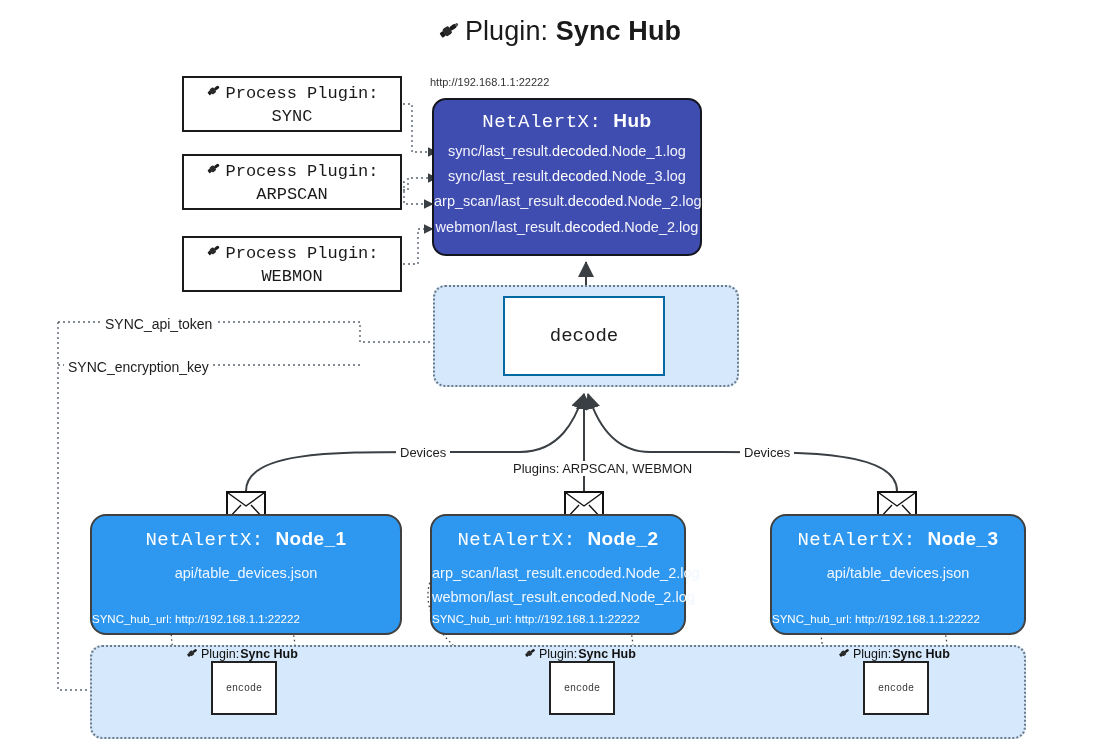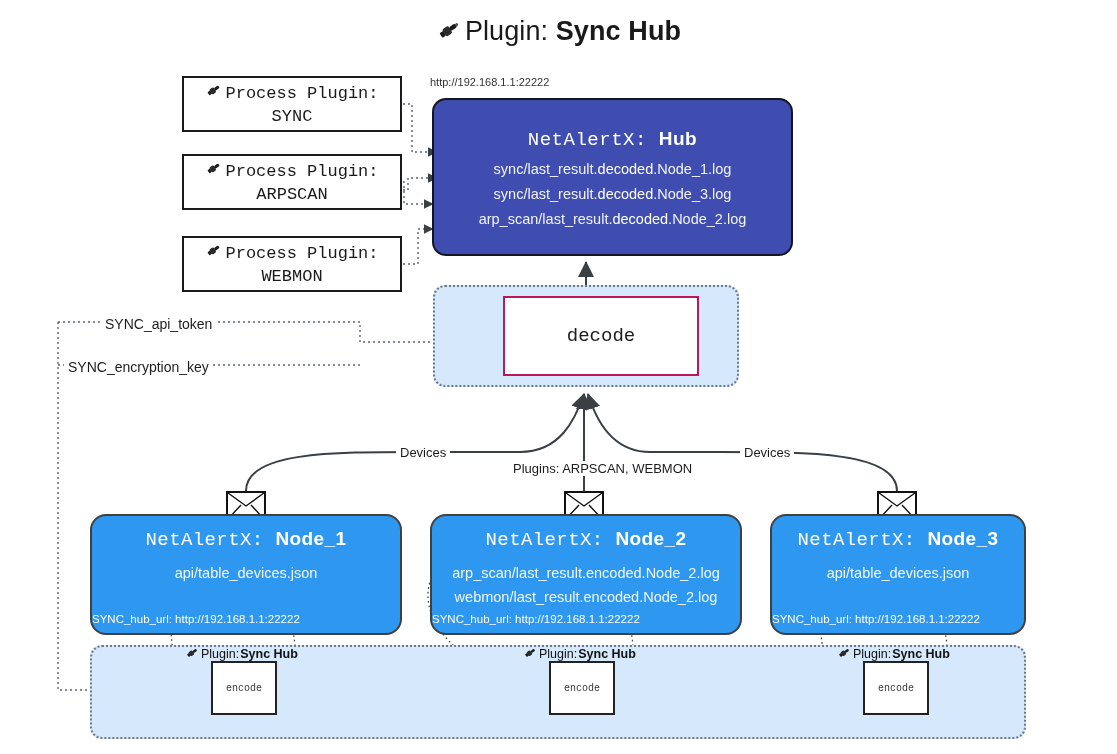--- a/index.html
+++ b/index.html
@@ -46,25 +46,25 @@
   }
   .proc-box .l1 { display: flex; align-items: center; gap: 2px; }
   .proc-box .l2 { }
   #proc-sync    { left: 176px; top: 76px; }
   #proc-arpscan { left: 176px; top: 154px; }
   #proc-webmon  { left: 176px; top: 236px; }
 
   
   .hub {
     position: absolute; left: 432px; top: 98px;
-    width: 361px; height: 158px;
+    width: 270px; height: 158px;
     background: #3f4cb0; border: 2px solid #14161f;
     border-radius: 14px;
     color: #ffffff;
-    padding-top: 28px;
+    padding-top: 10px;
   }
   .hub-title {
     text-align: center;
     font-family: "Liberation Mono", monospace;
     font-size: 19px; letter-spacing: .5px;
     margin-bottom: 6px;
   }
   .hub-title b { font-family: "Liberation Sans", sans-serif; font-weight: bold; font-size: 19px;}
   .hub-line {
     font-size: 14.5px; color: #f2f3fb;
@@ -75,22 +75,22 @@
 
   
   .decode-group {
     position: absolute; left: 433px; top: 285px;
     width: 306px; height: 102px;
     background: #d6e8fb; border: 2px dotted #6a7b8c;
     border-radius: 12px;
   }
   .decode-box {
     position: absolute; left: 503px; top: 296px;
-    width: 196px; height: 80px;
-    background: #ffffff; border: 2px solid #be185d;
+    width: 162px; height: 80px;
+    background: #ffffff; border: 2px solid #0369a1;
     display: flex; align-items: center; justify-content: center;
     font-family: "Liberation Mono", monospace;
     font-size: 19px; color: #1d1d1d;
   }
 
   
   .tok {
     position: absolute;
     font-size: 14px; color: #1c1c1c;
     background: #ffffff; padding: 0 4px;
@@ -119,21 +119,21 @@
 
   
   .node {
     position: absolute; height: 121px;
     background: #2e97f0; border: 2px solid #404040;
     border-radius: 16px;
     color: #ffffff;
     padding-top: 12px;
   }
   #node-1 { left: 90px;  top: 514px; width: 312px; }
-  #node-2 { left: 430px; top: 514px; width: 312px; }
+  #node-2 { left: 430px; top: 514px; width: 256px; }
   #node-3 { left: 770px; top: 514px; width: 256px; }
   .node-title {
     text-align: center;
     font-family: "Liberation Mono", monospace;
     font-size: 19px; letter-spacing: .4px;
   }
   .node-title b { font-family: "Liberation Sans", sans-serif; font-weight: bold; }
   .node-lines { margin-top: 10px; }
   .node-line {
     text-align: center; font-size: 14.5px; color: #f0f7ff;
@@ -284,20 +284,23 @@
     </div>
     <div class="hub-line">
       <span>sync/last_result.</span><b>decoded</b><span>.Node_1.log</span>
     </div>
     <div class="hub-line">
       <span>sync/last_result.</span><b>decoded</b><span>.Node_3.log</span>
     </div>
     <div class="hub-line">
       <span>arp_scan/last_result.</span><b>decoded</b><span>.Node_2.log</span>
     </div>
+    <div class="hub-line">
+      <span>webmon/last_result.</span><b>decoded</b><span>.Node_2.log</span>
+    </div>
   </div>
 
   <div class="decode-group"></div>
   <div class="decode-box">decode</div>
 
   <div class="tok" id="tok-api">SYNC_api_token</div>
   <div class="tok" id="tok-enc">SYNC_encryption_key</div>
 
   <div class="midlabel" id="lbl-dev-left">Devices</div>
   <div class="midlabel" id="lbl-dev-right">Devices</div>

